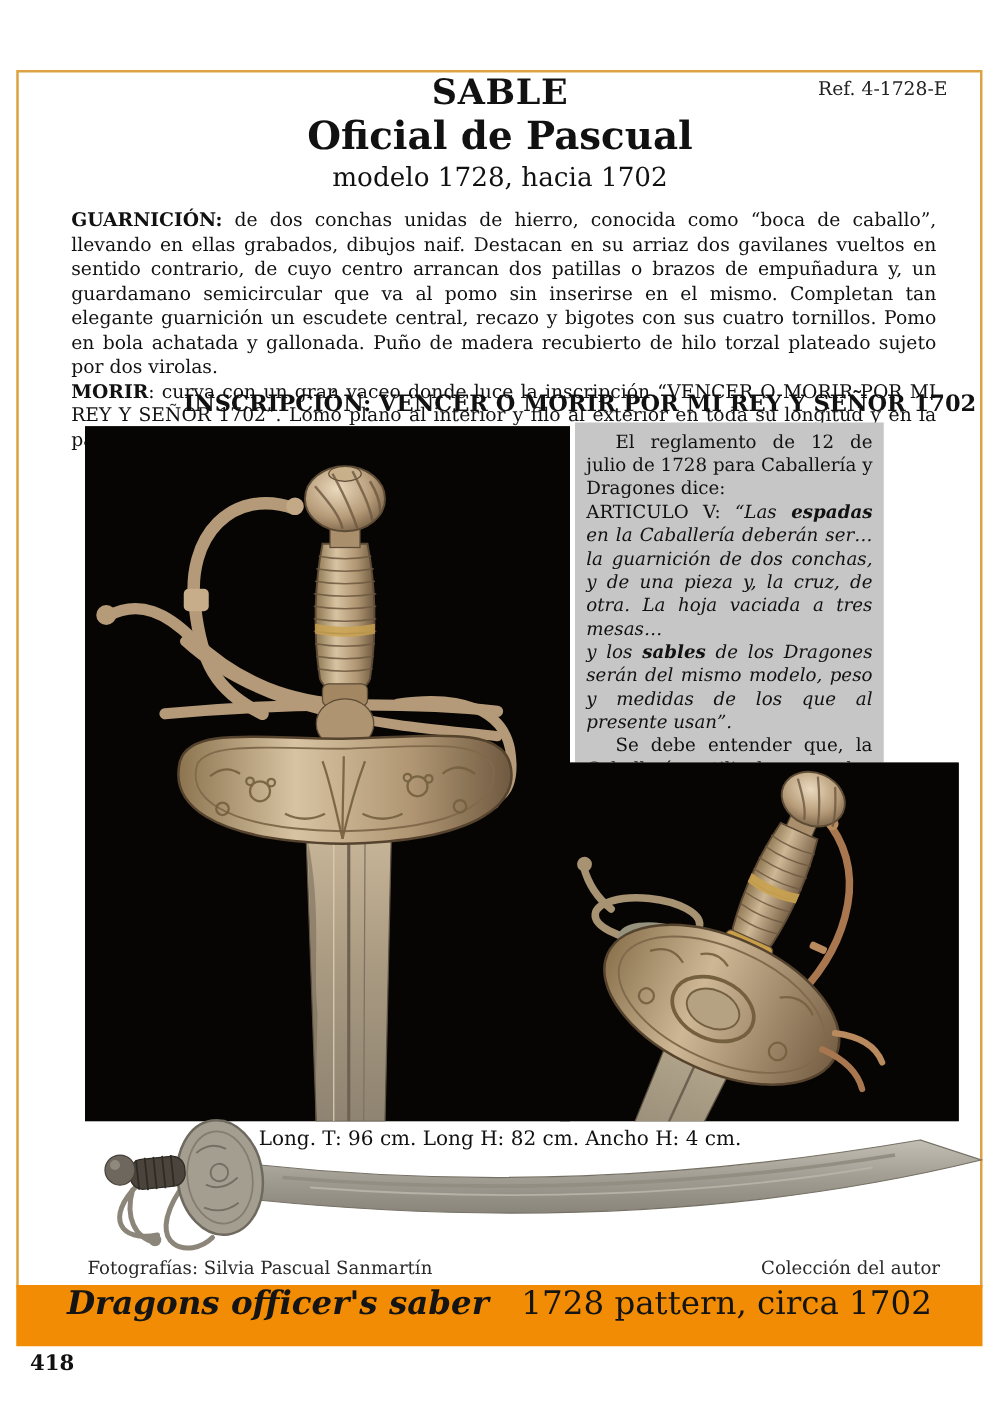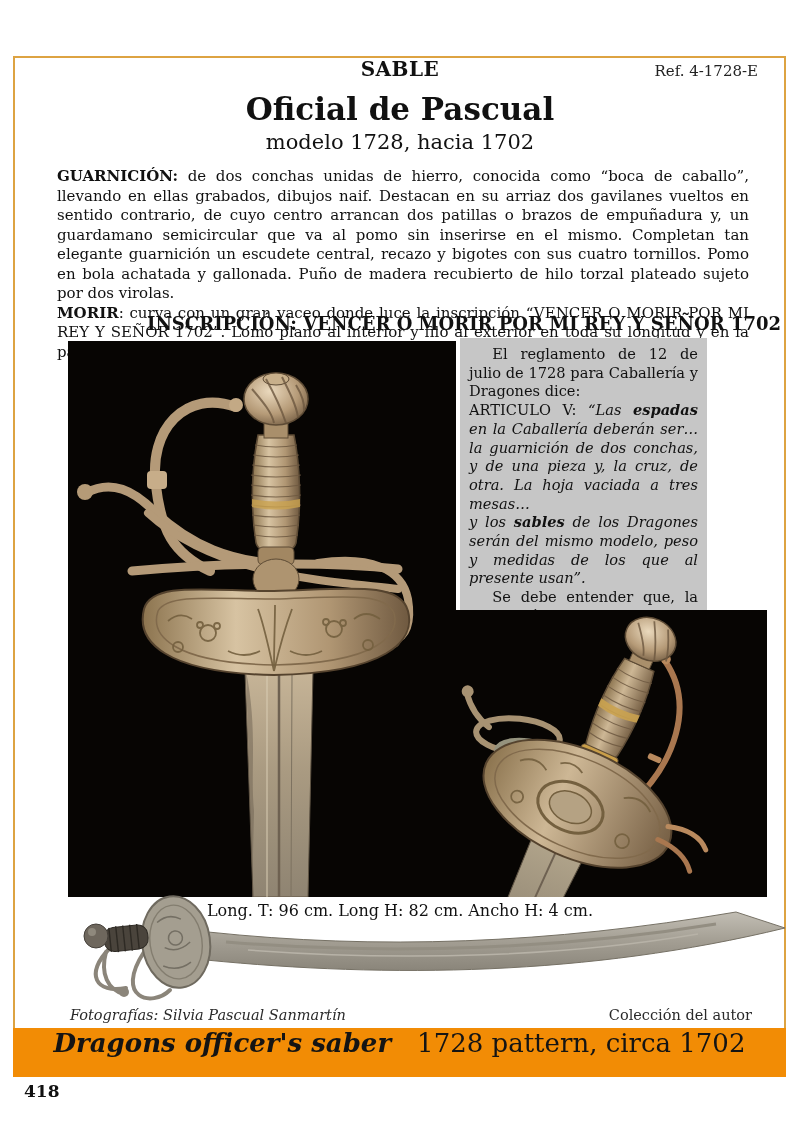--- a/index.html
+++ b/index.html
@@ -2,39 +2,39 @@
 <html><head>
 <meta charset="utf-8">
 <style>
   html,body{margin:0;padding:0;background:#fff;}
   .page{position:relative;width:800px;height:1131px;background:#ffffff;overflow:hidden;
         font-family:"DejaVu Serif","Liberation Serif",serif;color:#111;}
   .frame{position:absolute;left:13px;top:56px;width:769px;height:970px;
          border:2px solid #dda342;background:#fff;}
   .ref{position:absolute;top:62px;right:42px;font-size:15px;color:#222;}
   .title{position:absolute;top:57px;left:0;width:800px;text-align:center;
-         font-size:20px;font-weight:bold;letter-spacing:.5px;margin:0;}
+         font-size:28px;font-weight:bold;letter-spacing:.5px;margin:0;}
   .subtitle{position:absolute;top:91px;left:0;width:800px;text-align:center;
             font-size:31px;font-weight:bold;margin:0;}
   .modelline{position:absolute;top:130px;left:0;width:800px;text-align:center;
              font-size:21px;font-weight:normal;margin:0;}
   .bodycol{position:absolute;left:57px;top:167px;width:692px;
            font-size:15px;line-height:19.5px;text-align:justify;}
   .bodycol p{margin:0;}
   .inscripcion{position:absolute;left:147px;top:313px;font-size:18px;font-weight:bold;}
   .photoL{position:absolute;left:68px;top:341px;width:388px;height:556px;background:#070503;}
   .graybox{position:absolute;left:460px;top:338px;width:247px;height:272px;
            background:#c6c6c6;box-sizing:border-box;padding:7px 9px 0 9px;
            font-size:14.6px;line-height:18.7px;text-align:justify;overflow:hidden;}
   .graybox p{margin:0;}
   .indent{text-indent:1.6em;}
   .photoR{position:absolute;left:448px;top:610px;width:319px;height:287px;background:#070503;}
   .measure{position:absolute;left:0;top:901px;width:800px;text-align:center;font-size:16px;}
   .photoB{position:absolute;left:48px;top:890px;width:745px;height:118px;}
-  .credit-l{position:absolute;left:70px;top:1007px;font-size:14.5px;color:#2a2a2a;font-style:italic;}
+  .credit-l{position:absolute;left:70px;top:1007px;font-size:14.5px;color:#2a2a2a;}
   .credit-r{position:absolute;right:48px;top:1007px;font-size:14.5px;color:#2a2a2a;}
   .footerbar{position:absolute;left:13px;top:1028px;width:773px;height:49px;background:#f28c05;
              display:flex;justify-content:center;}
   .footerbar .f1{font-size:26px;font-weight:bold;font-style:italic;color:#141414;margin-right:26px;}
   .footerbar .f2{font-size:26px;color:#141414;}
   .pagenum{position:absolute;left:24px;top:1081px;font-size:17px;font-weight:bold;}
   svg{display:block;}
 </style>
 </head>
 <body>

